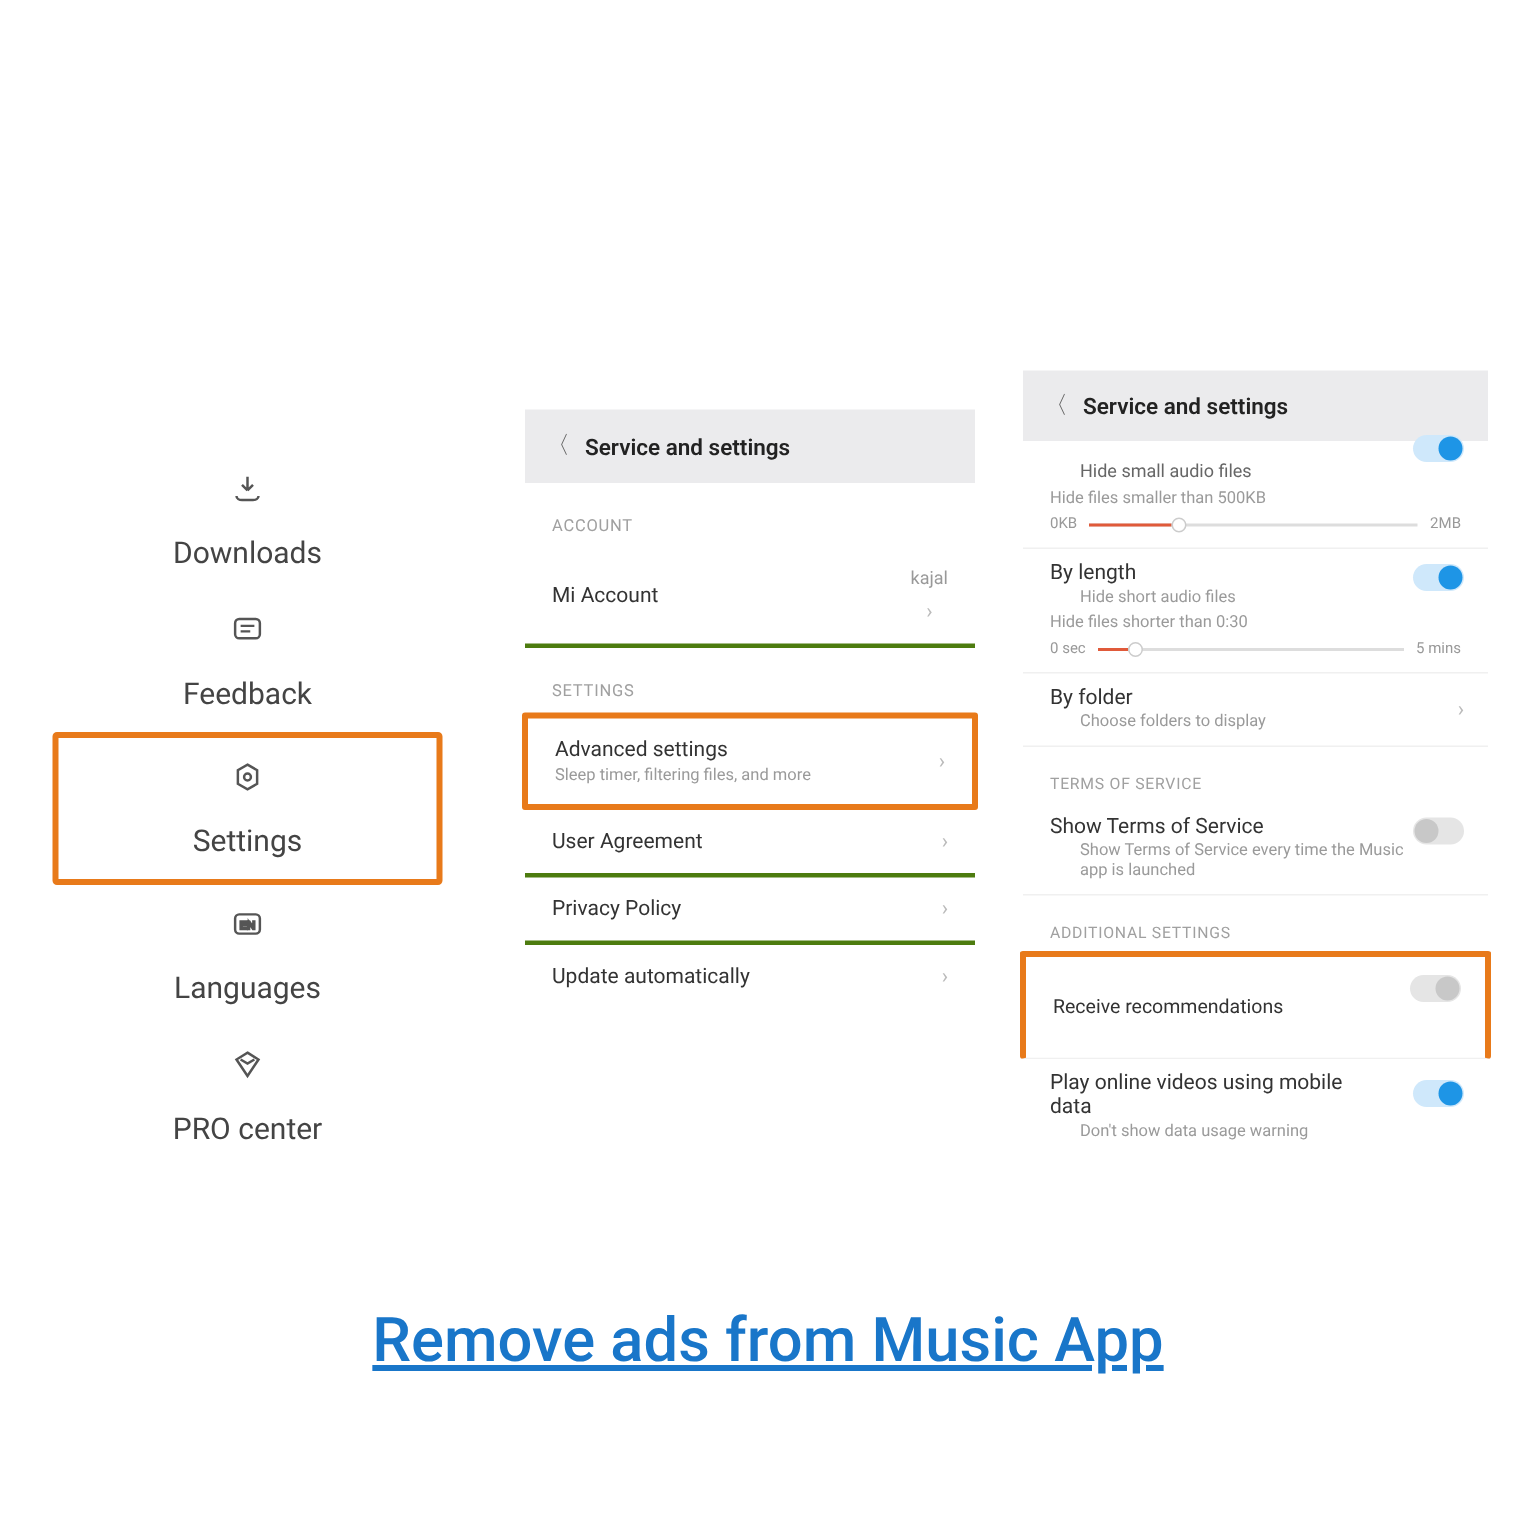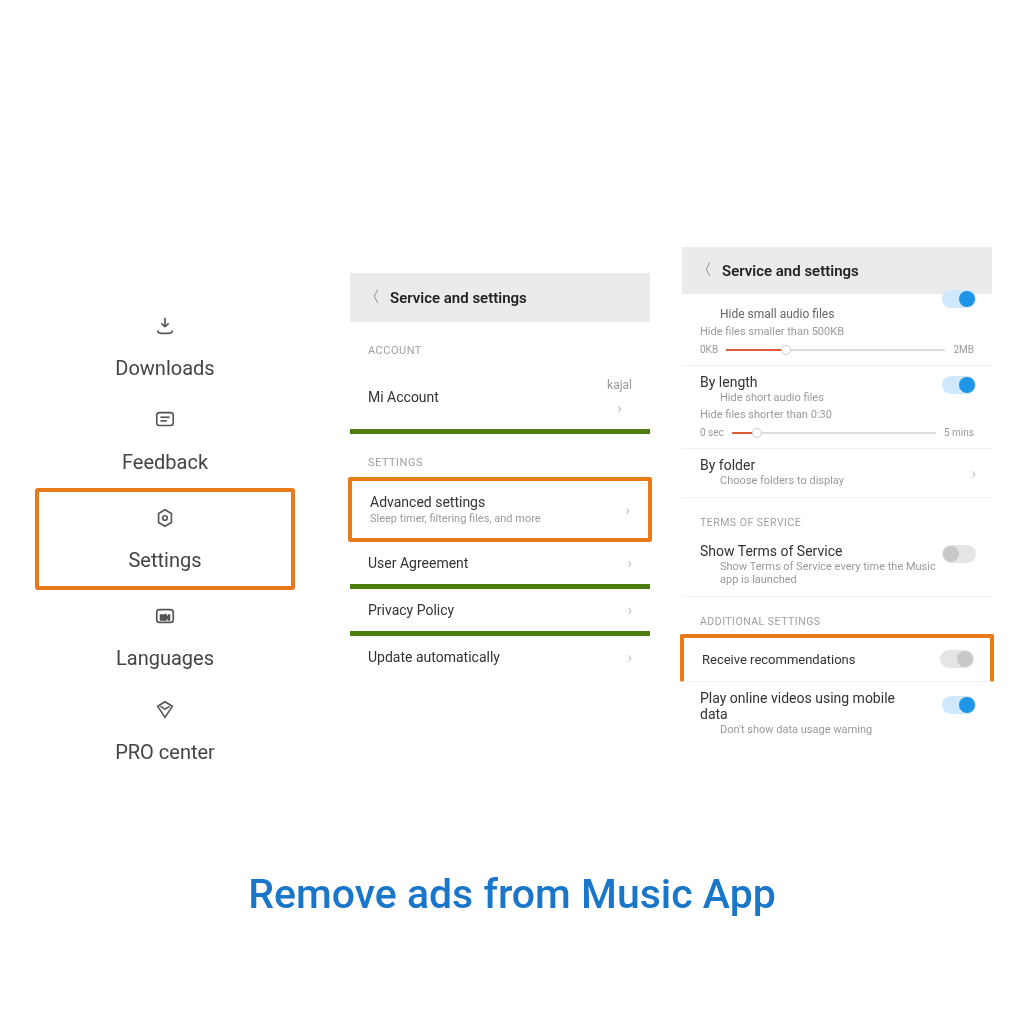--- a/index.html
+++ b/index.html
@@ -58,21 +58,21 @@
   .header-bar .back-caret { color: #666; font-size: 16px; }
   .header-bar .title { font-weight: 600; color: #222; font-size: 15px; }
   .section-label {
     font-size: 11px;
     letter-spacing: 0.5px;
     color: #a0a0a0;
     padding: 22px 18px 8px;
   }
   .row {
     padding: 13px 18px;
-    border-bottom: 5px solid #4d7c0f;
+    border-bottom: 3px solid #4d7c0f;
     display: flex;
     align-items: center;
     justify-content: space-between;
   }
   .row:last-child { border-bottom: none; }
   .row .label { color: #333; font-size: 14px; }
   .row .sub { color: #9a9a9a; font-size: 11px; margin-top: 2px; }
   .row .right { display: flex; align-items: center; gap: 8px; color: #999; font-size: 12px; flex-direction: column; }
   .row .chev { color: #bbb; font-size: 14px; }
   .highlight-box2 {
@@ -175,20 +175,21 @@
     padding: 18px 18px 6px;
   }
   .caption {
     position: absolute;
     left: 0; right: 0;
     top: 870px;
     text-align: center;
     font-size: 41px;
     font-weight: 500;
     color: #1976c9;
+    text-decoration: underline;
   }
   svg { display: block; }
 </style>
 </head>
 <body>
 
 <div class="col1">
   <div class="menu-item">
     <span class="icon">
       <svg width="22" height="22" viewBox="0 0 24 24" fill="none" stroke="#555" stroke-width="1.8">
@@ -316,21 +317,21 @@
   <div class="section-label3">TERMS OF SERVICE</div>
 
   <div class="row3">
     <div class="toggle off" style="top:10px;"></div>
     <div class="title">Show Terms of Service</div>
     <div class="sub" style="max-width:220px;">Show Terms of Service every time the Music app is launched</div>
   </div>
 
   <div class="section-label3">ADDITIONAL SETTINGS</div>
 
-  <div class="row3 highlight-box2" style="padding:14px 18px;">
+  <div class="row3 highlight-box2" style="padding:26px 18px;">
     <div class="toggle off-right" style="top:12px;"></div>
     <div class="title" style="font-size:13px;">Receive recommendations</div>
   </div>
 
   <div class="row3" style="border-bottom:none;">
     <div class="toggle on" style="top:14px;"></div>
     <div class="title" style="max-width:220px;">Play online videos using mobile data</div>
     <div class="sub">Don't show data usage warning</div>
   </div>
 </div>

